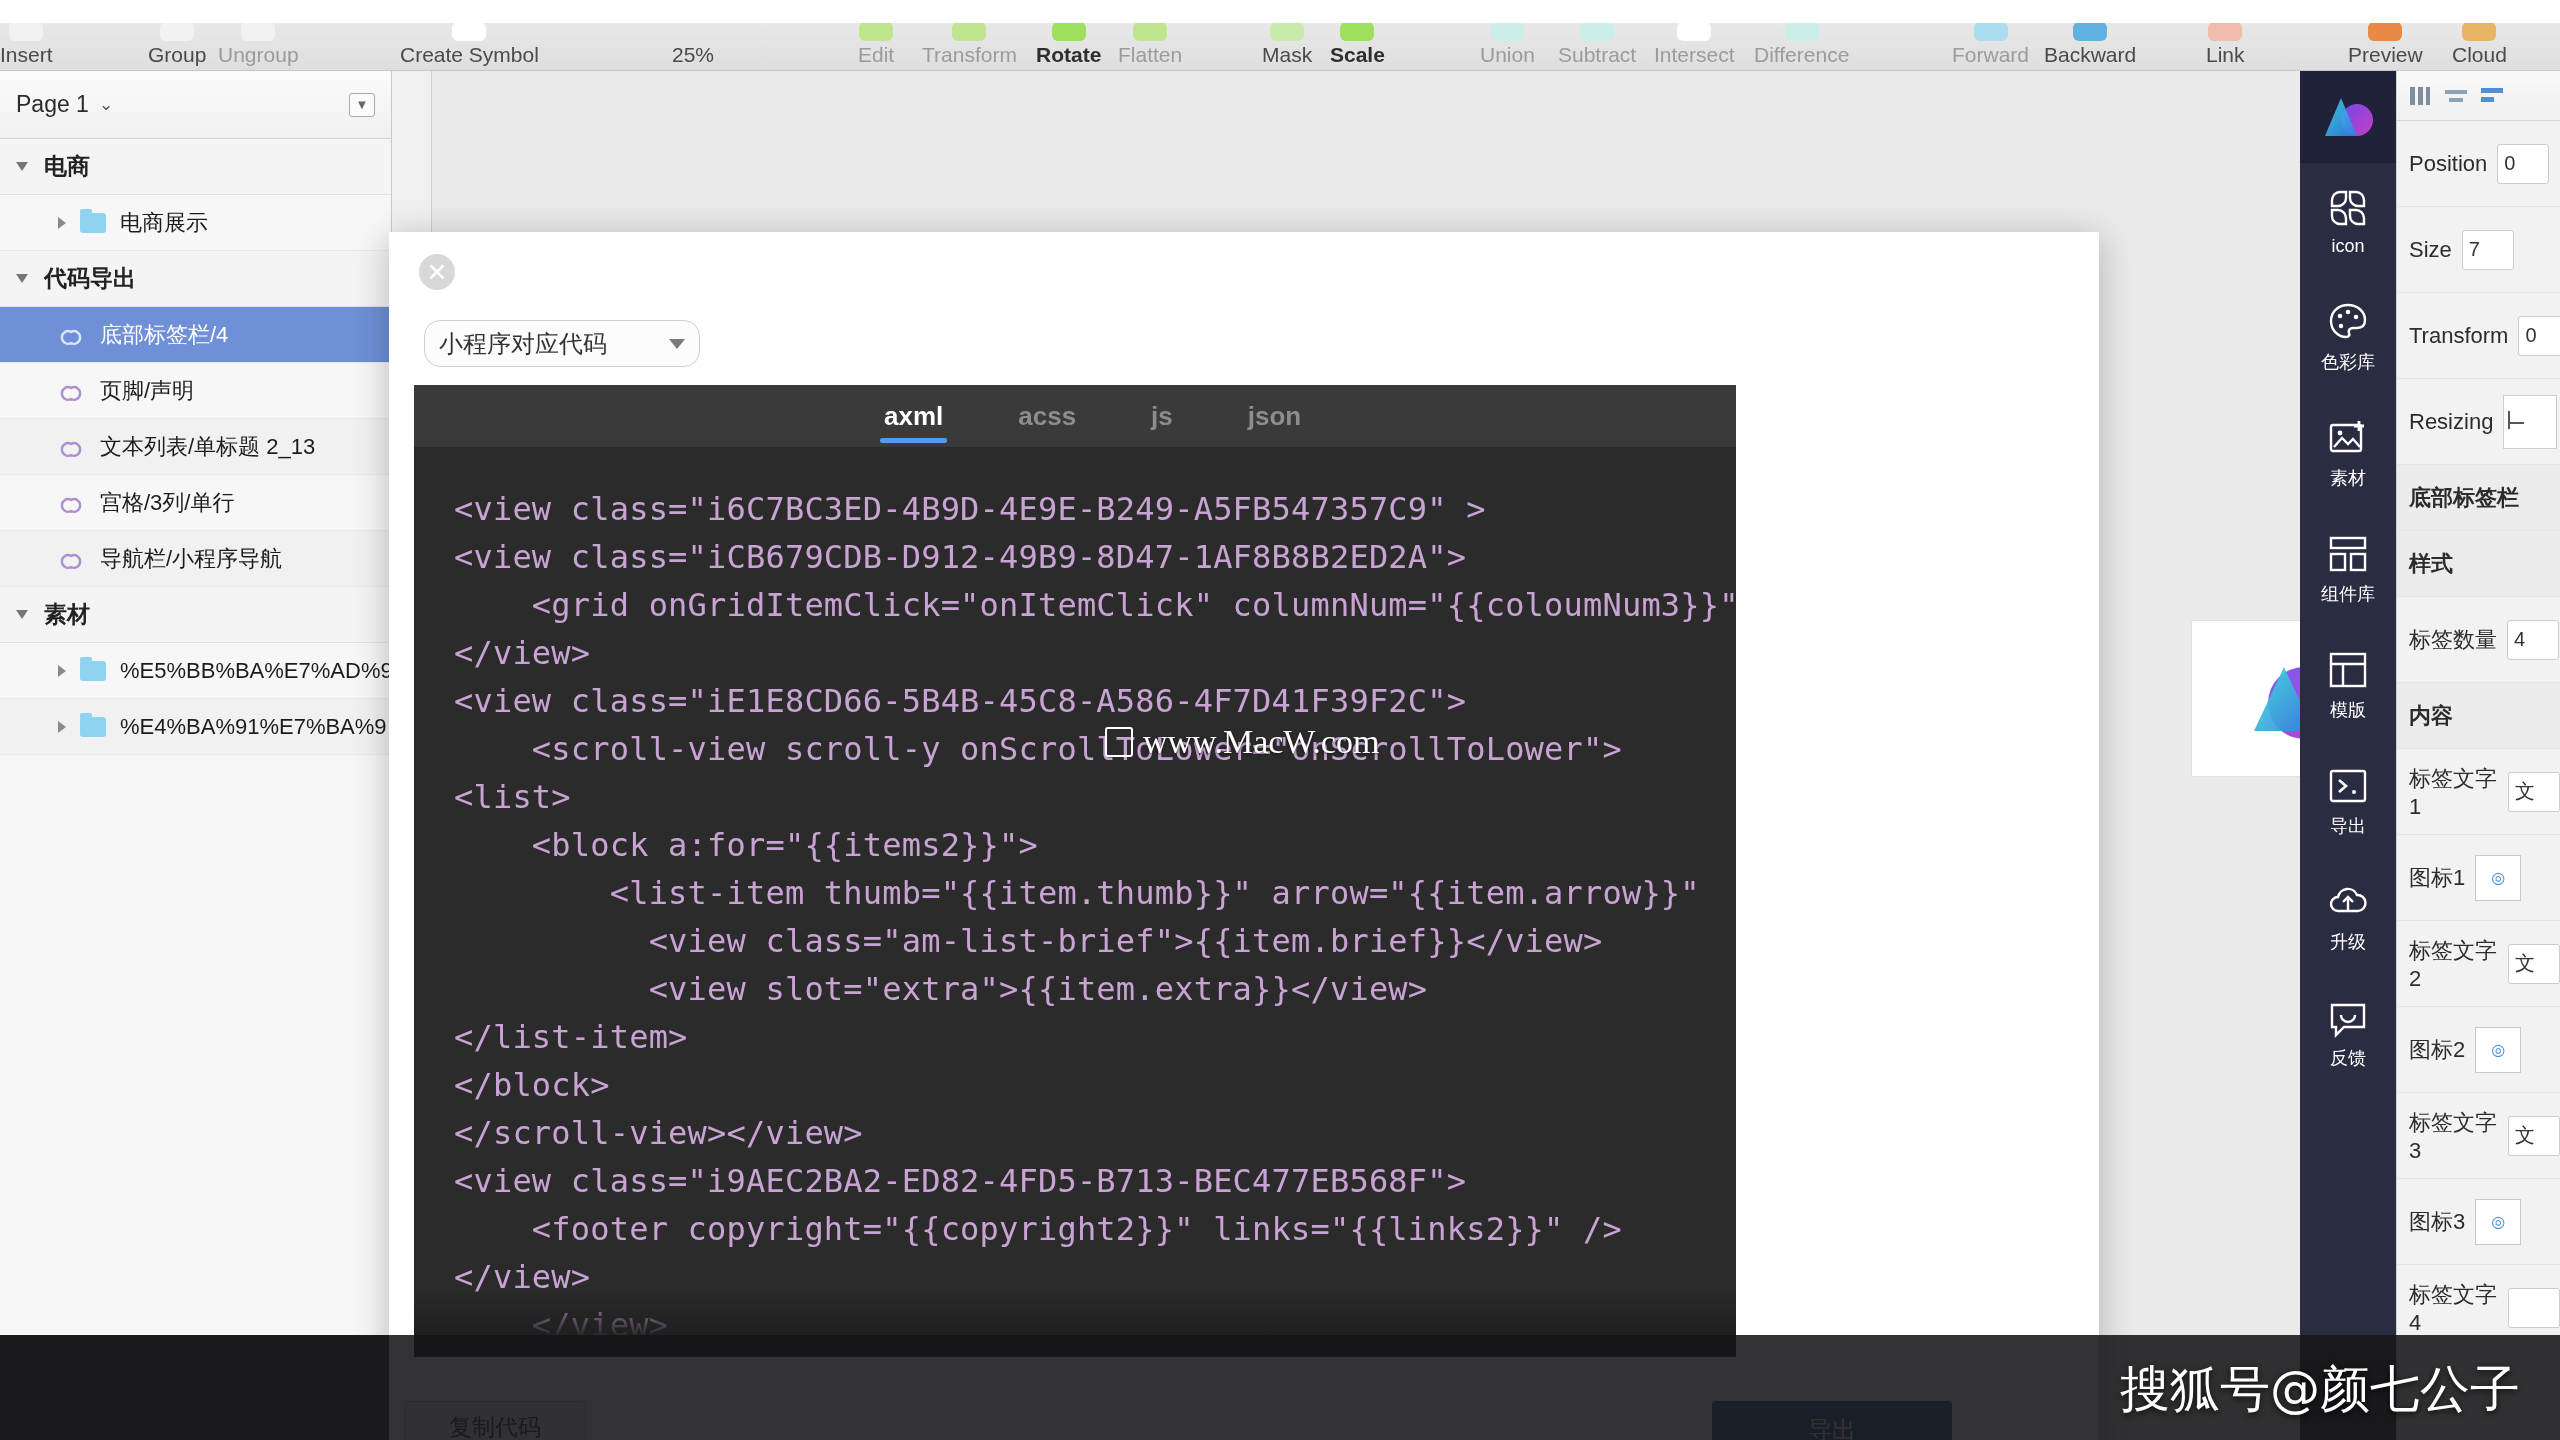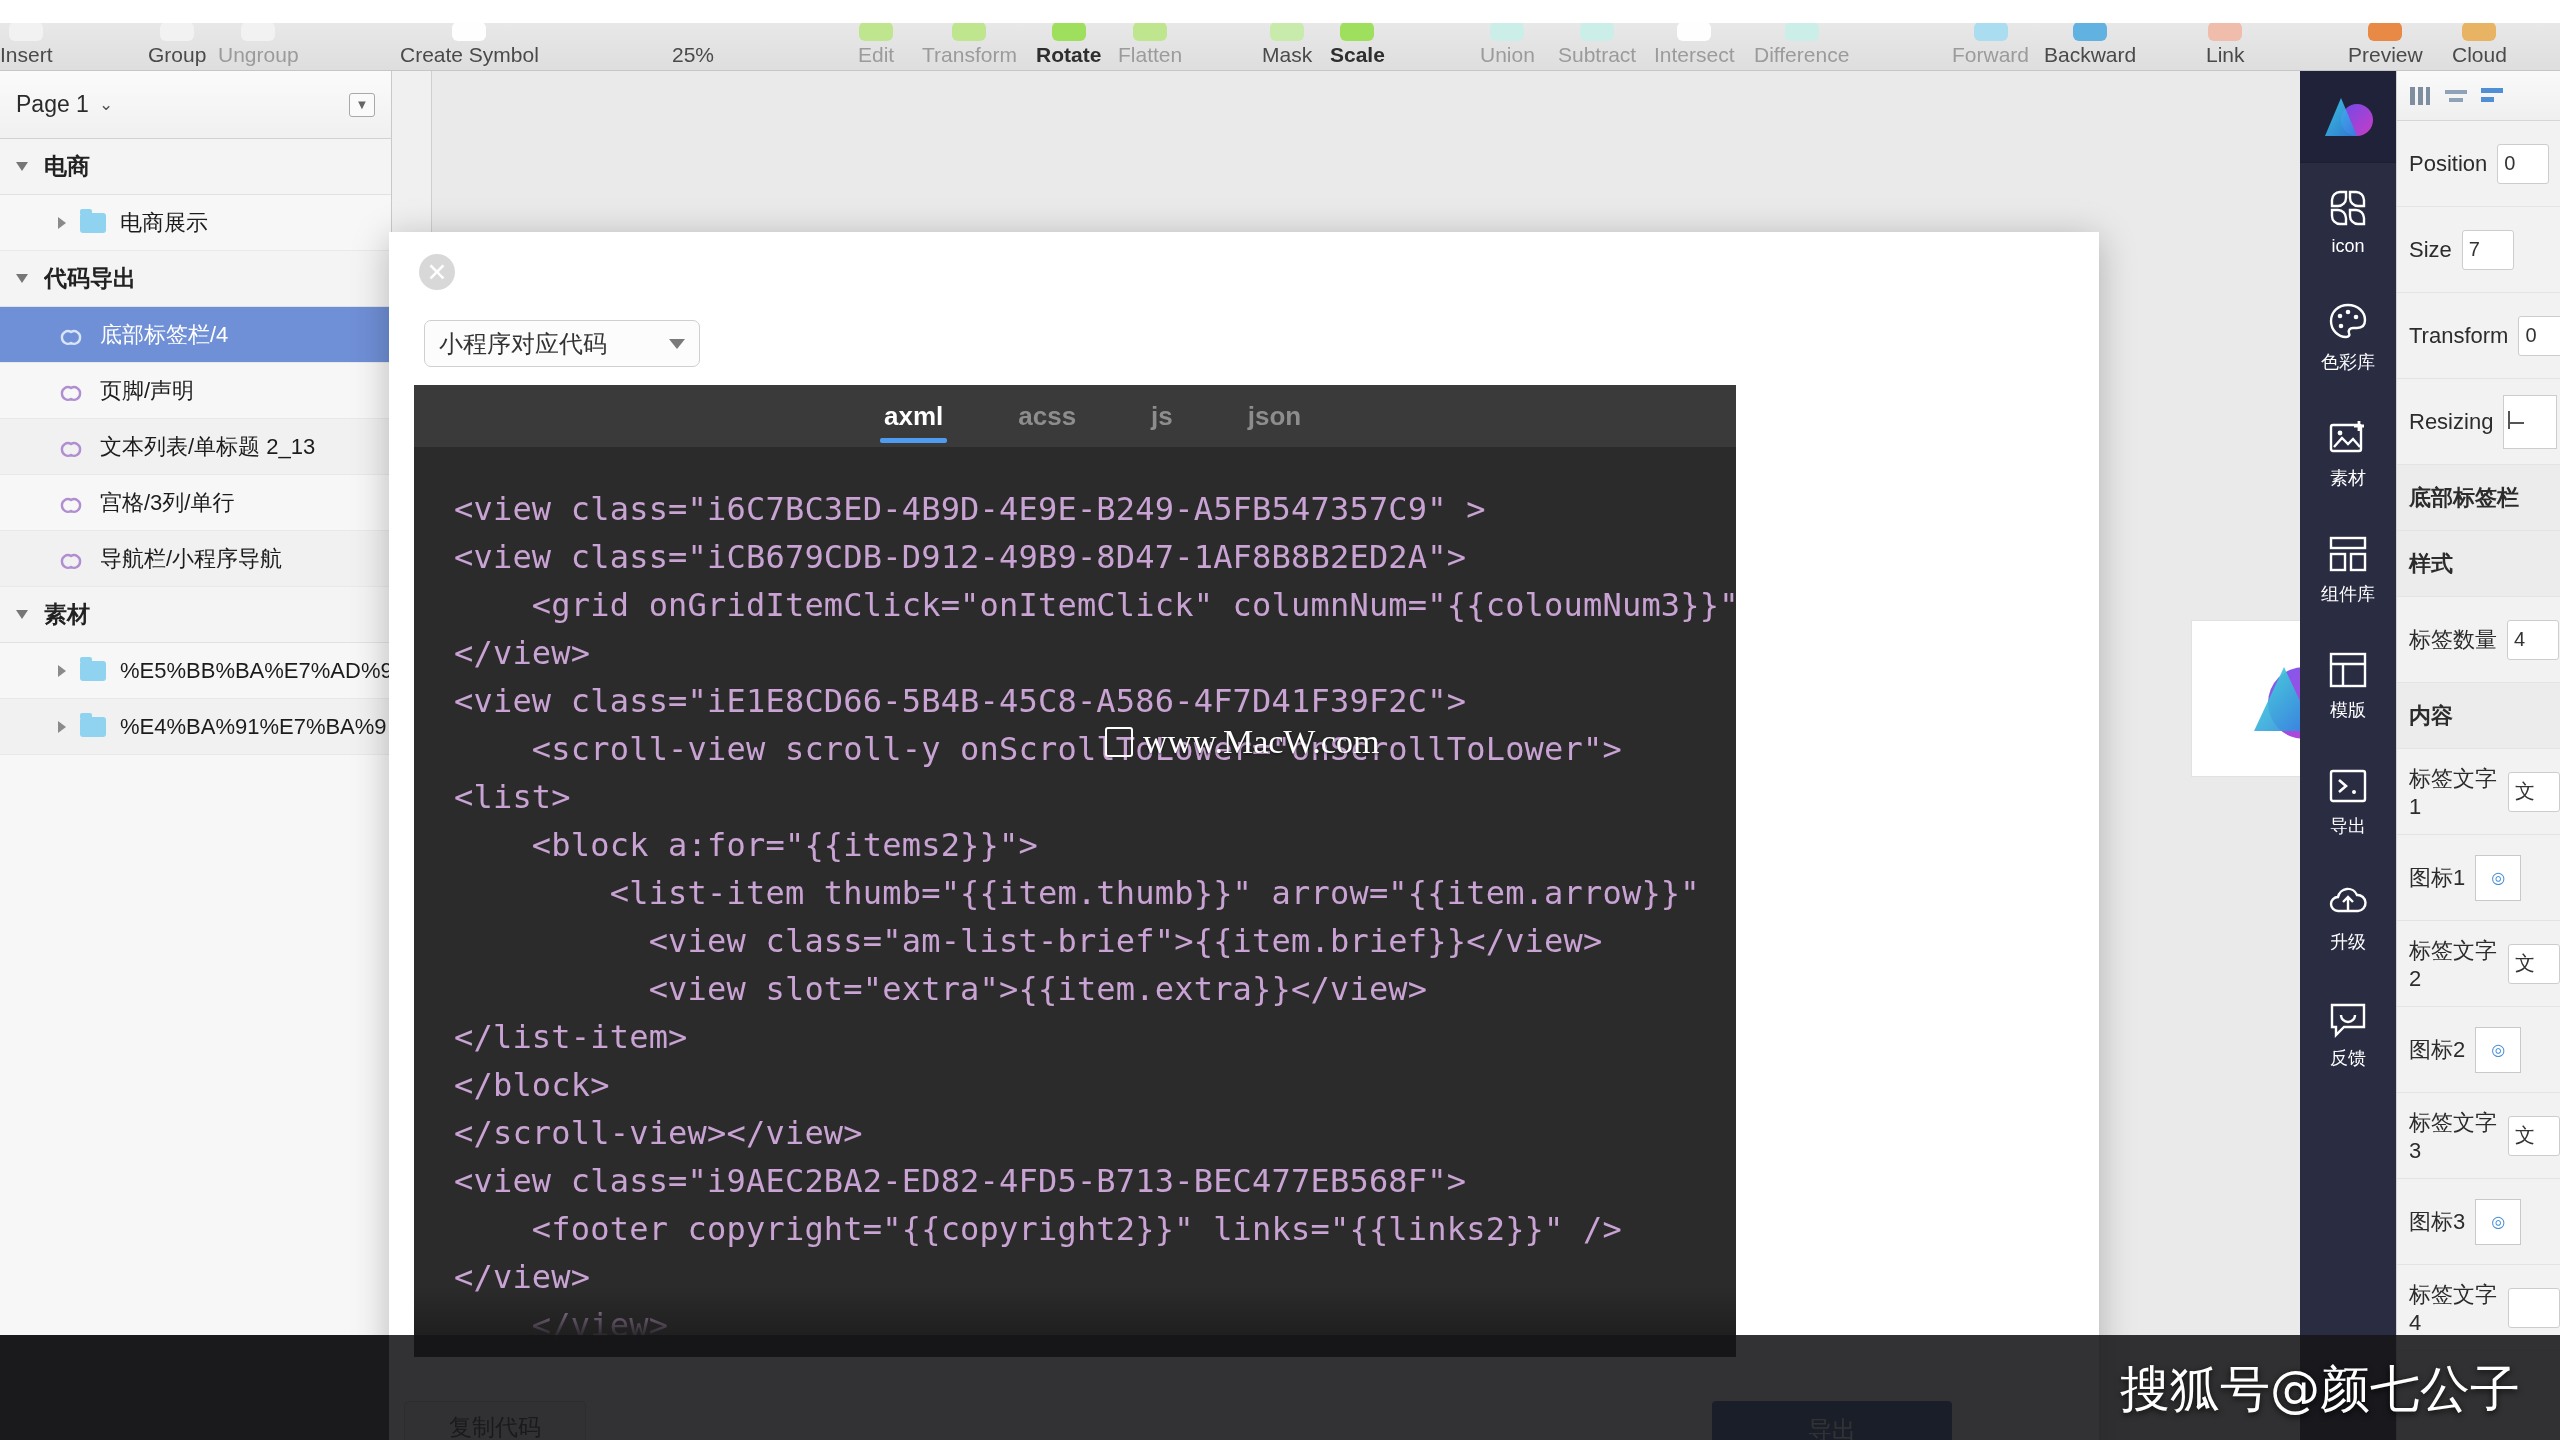--- a/index.html
+++ b/index.html
@@ -121,21 +121,21 @@
   .modal-close {
     position:absolute; left: 30px; top: 22px;
     width: 36px; height: 36px; border-radius: 50%;
     background: #d8d8d8; color:#ffffff;
     display:flex; align-items:center; justify-content:center;
     font-size: 25px; line-height:1;
   }
   .modal-select {
     position:absolute; left: 424px; top: 297px;
     width: 276px; height: 47px;
-    border: 1px solid #cfcfcf; border-radius: 7px;
+    border: 1px solid #cfcfcf; border-radius: 16px;
     background: #fcfcfc;
     display:flex; align-items:center; justify-content:space-between;
     padding: 0 14px;
     font-size: 24px; color:#333;
   }
   .sel-caret { width:0;height:0;border-top:10px solid #7a7a7a;border-left:8px solid transparent;border-right:8px solid transparent;}
 
   
   .code-panel {
     position:absolute; left: 414px; top: 362px;

